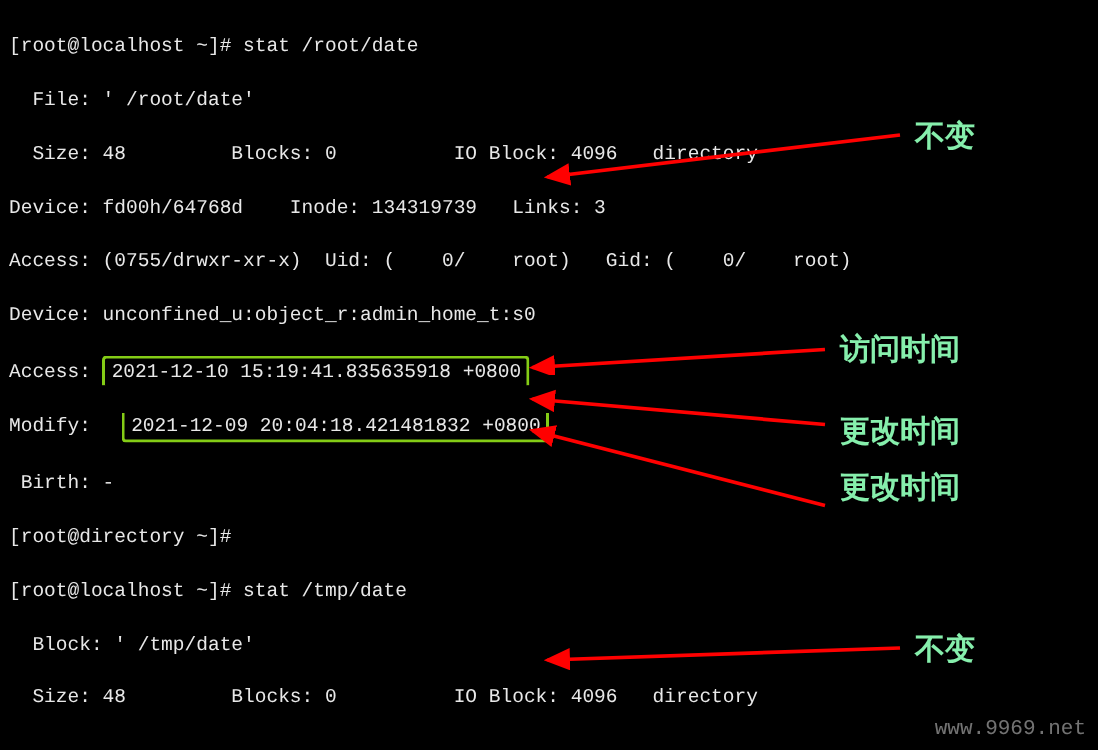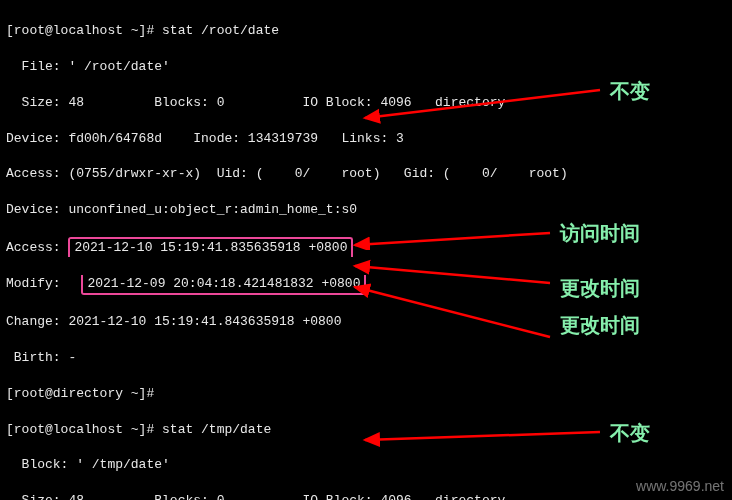--- a/index.html
+++ b/index.html
@@ -17,38 +17,38 @@
       overflow: hidden;
       position: relative;
       line-height: 1.38;
     }
     .terminal {
       padding: 4px 6px;
       white-space: pre;
       position: relative;
     }
     .box-red {
-      border: 2px solid #ec4899;
+      border: 2px solid #84cc16;
       border-radius: 3px;
       padding: 0 4px;
       display: inline-block;
     }
     .anno {
       position: absolute;
       color: #86efac;
       font-family: Liberation Sans, sans-serif;
       font-size: 20px;
       font-weight: bold;
     }
     .watermark {
       position: absolute;
       right: 8px;
       bottom: 4px;
       color: rgba(255,255,255,0.45);
-      font-family: Liberation Sans, sans-serif;
+      font-family: Liberation Mono, monospace;
       font-size: 14px;
       text-align: right;
     }
     svg.arrow {
       position: absolute;
       pointer-events: none;
     }
     .line {
       display: block;
     }
@@ -58,21 +58,20 @@
 
 <div class="terminal">
 <span class="line">[root@localhost ~]# stat /root/date</span>
 <span class="line">  File: ' /root/date'</span>
 <span class="line">  Size: 48         Blocks: 0          IO Block: 4096   directory</span>
 <span class="line">Device: fd00h/64768d    Inode: 134319739   Links: 3</span>
 <span class="line">Access: (0755/drwxr-xr-x)  Uid: (    0/    root)   Gid: (    0/    root)</span>
 <span class="line">Device: unconfined_u:object_r:admin_home_t:s0</span>
 <span class="line"><span>Access: </span><span class="box-red" style="border-bottom:none; border-bottom-left-radius:0; border-bottom-right-radius:0;">2021-12-10 15:19:41.835635918 +0800</span></span>
 <span class="line"><span>Modify: </span><span class="box-red" style="border-top:none; border-top-left-radius:0; border-top-right-radius:0;margin-left:13px;">2021-12-09 20:04:18.421481832 +0800</span></span>
-<span class="line">Change: 2021-12-10 15:19:41.843635918 +0800</span>
 <span class="line"> Birth: -</span>
 <span class="line">[root@directory ~]#</span>
 <span class="line">[root@localhost ~]# stat /tmp/date</span>
 <span class="line">  Block: ' /tmp/date'</span>
 <span class="line">  Size: 48         Blocks: 0          IO Block: 4096   directory</span>
 
 
 
 
 

